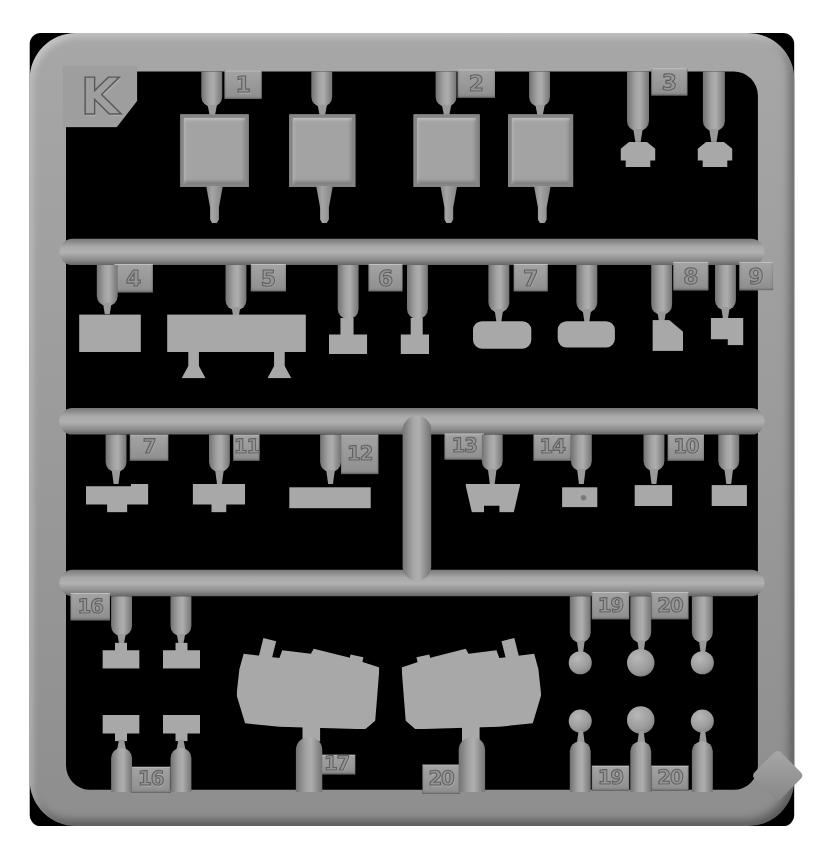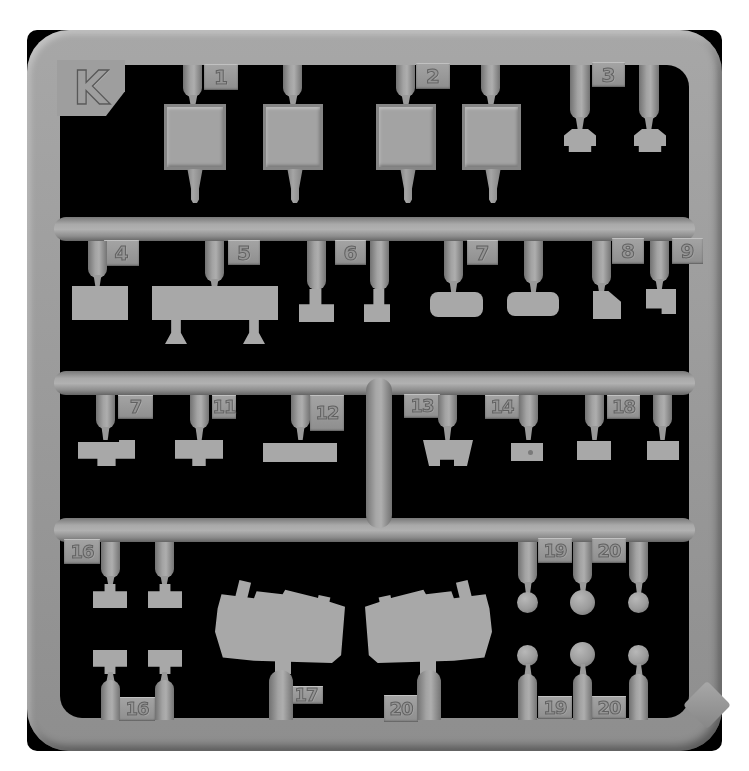--- a/index.html
+++ b/index.html
@@ -85,21 +85,21 @@
   <div class="abs tag" style="left:228px;top:240px;width:32px;height:25px">5</div>
   <div class="abs tag" style="left:335px;top:240px;width:31px;height:25px">6</div>
   <div class="abs tag" style="left:467px;top:240px;width:31px;height:25px">7</div>
   <div class="abs tag" style="left:612px;top:238px;width:32px;height:26px">8</div>
   <div class="abs tag" style="left:672px;top:238px;width:31px;height:26px">9</div>
   <div class="abs tag t2" style="left:118px;top:395px;width:35px;height:24px">7</div>
   <div class="abs tag t2" style="left:212px;top:395px;width:24px;height:24px">11</div>
   <div class="abs tag t2" style="left:310px;top:395px;width:34px;height:36px">12</div>
   <div class="abs tag t2" style="left:404px;top:394px;width:36px;height:24px">13</div>
   <div class="abs tag t2" style="left:485px;top:395px;width:34px;height:24px">14</div>
-  <div class="abs tag t2" style="left:607px;top:395px;width:33px;height:24px">18</div>
+  <div class="abs tag t2" style="left:607px;top:395px;width:33px;height:24px">10</div>
   <div class="abs tag t2" style="left:64px;top:539px;width:36px;height:25px">16</div>
   <div class="abs tag t2" style="left:538px;top:538px;width:34px;height:25px">19</div>
   <div class="abs tag t2" style="left:592px;top:538px;width:34px;height:25px">20</div>
   <div class="abs tag t2" style="left:119px;top:697px;width:36px;height:24px">16</div>
   <div class="abs tag t2" style="left:289px;top:686px;width:34px;height:18px">17</div>
   <div class="abs tag t2" style="left:384px;top:695px;width:34px;height:27px">20</div>
   <div class="abs tag t2" style="left:538px;top:696px;width:34px;height:23px">19</div>
   <div class="abs tag t2" style="left:592px;top:696px;width:34px;height:23px">20</div>
 
   <div class="abs stub" style="left:183px;top:65px;height:32px"></div>

